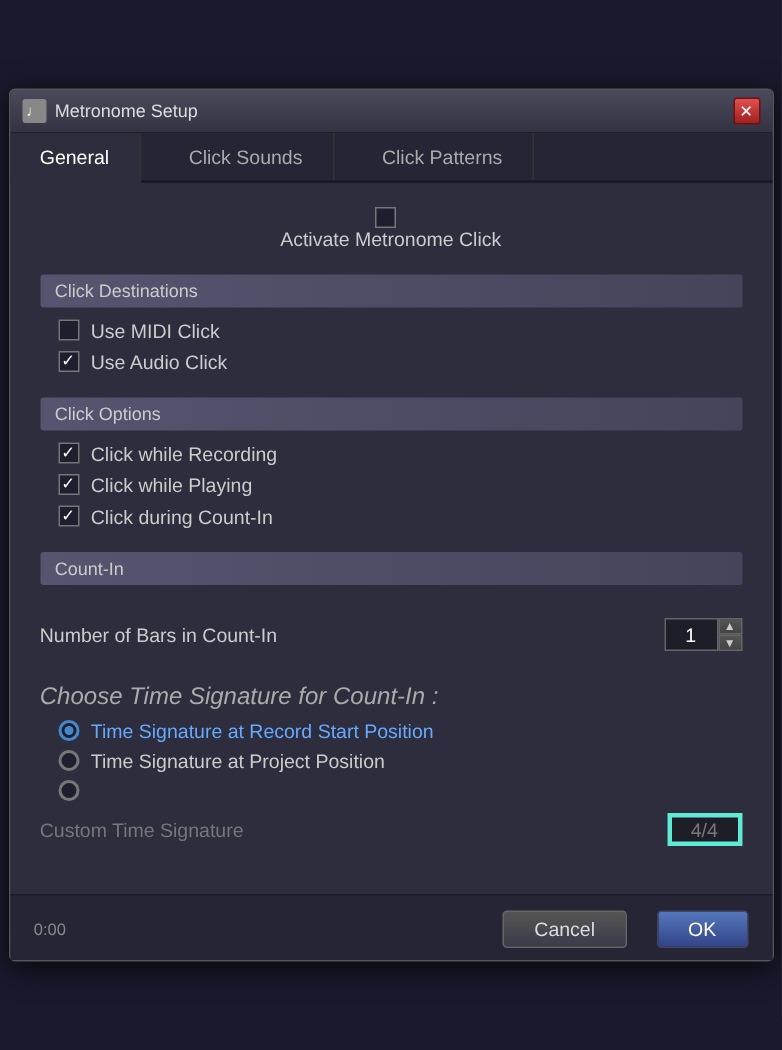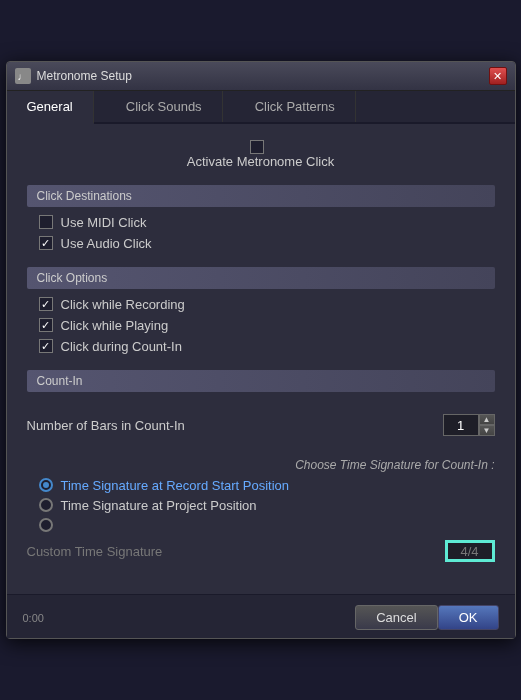--- a/index.html
+++ b/index.html
@@ -164,23 +164,22 @@
       font-size: 8px;
       display: flex;
       align-items: center;
       justify-content: center;
       cursor: pointer;
       line-height: 1;
     }
     .choose-label {
       color: #aaa;
       font-style: italic;
-      font-size: 12px;
+      font-size: 16px;
       margin: 8px 0 6px 0;
-      text-align: right;
     }
     .radio-row {
       display: flex;
       align-items: flex-start;
       margin: 5px 0 5px 12px;
     }
     .radio {
       width: 14px;
       height: 14px;
       border-radius: 50%;
@@ -229,21 +228,21 @@
       text-align: center;
       font-size: 13px;
     }
     .footer {
       display: flex;
       justify-content: flex-end;
       align-items: center;
       padding: 10px 16px 8px;
       background: #252535;
       border-top: 1px solid #1a1a2a;
-      gap: 0;
+      gap: 20px;
     }
     .btn {
       padding: 4px 20px;
       font-size: 13px;
       cursor: pointer;
       border-radius: 3px;
       border: 1px solid #666;
     }
     .btn-ok {
       background: linear-gradient(to bottom, #5577bb, #334488);

